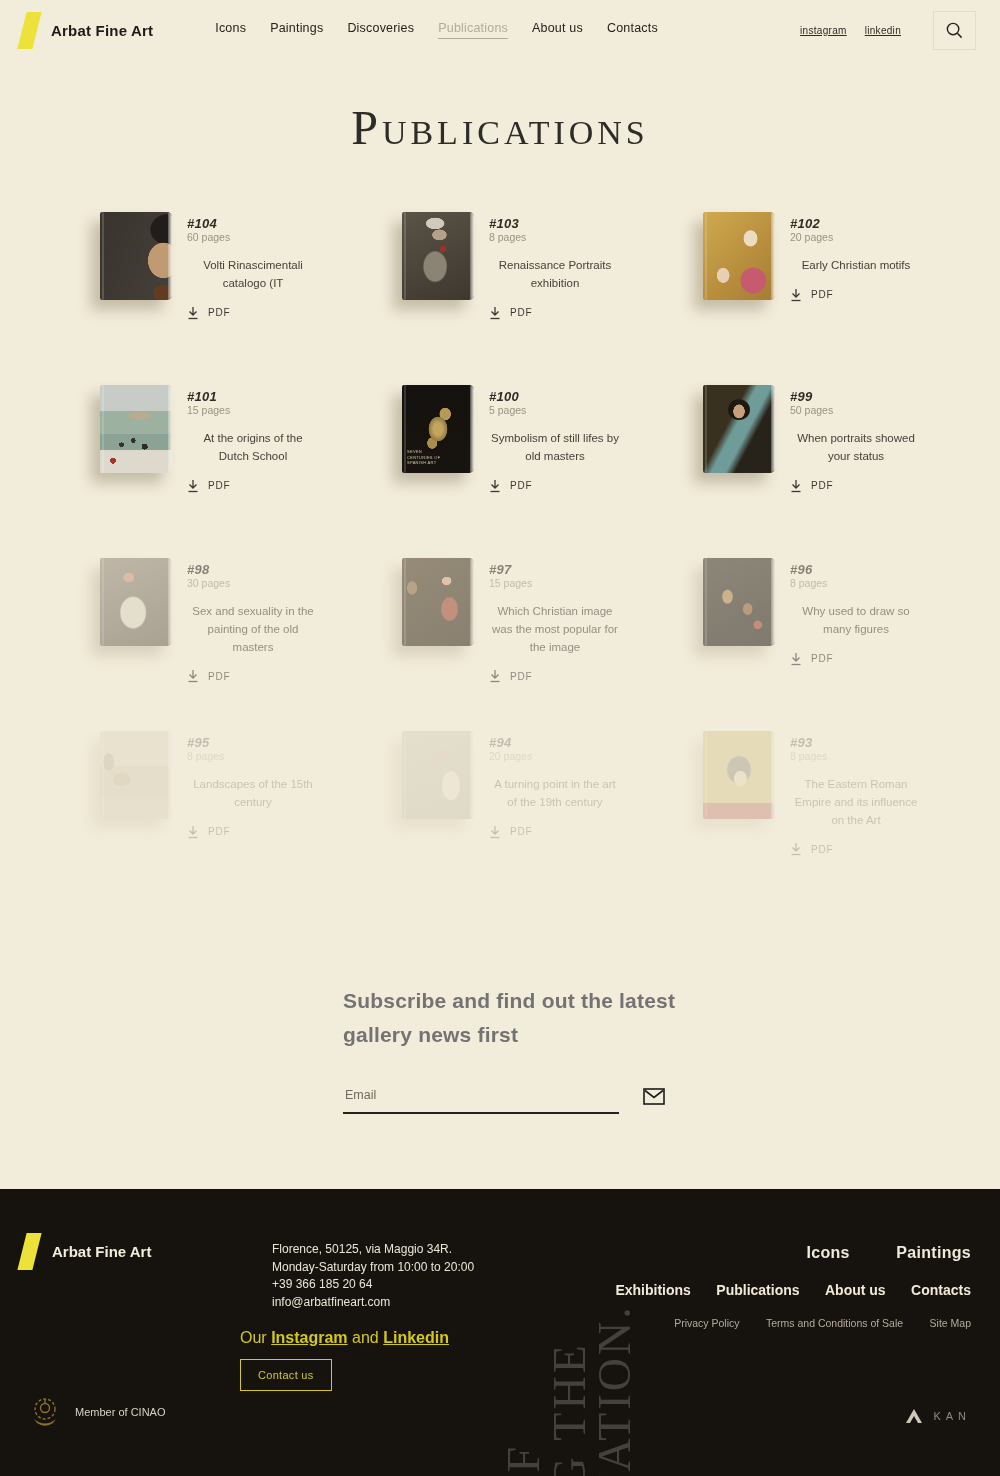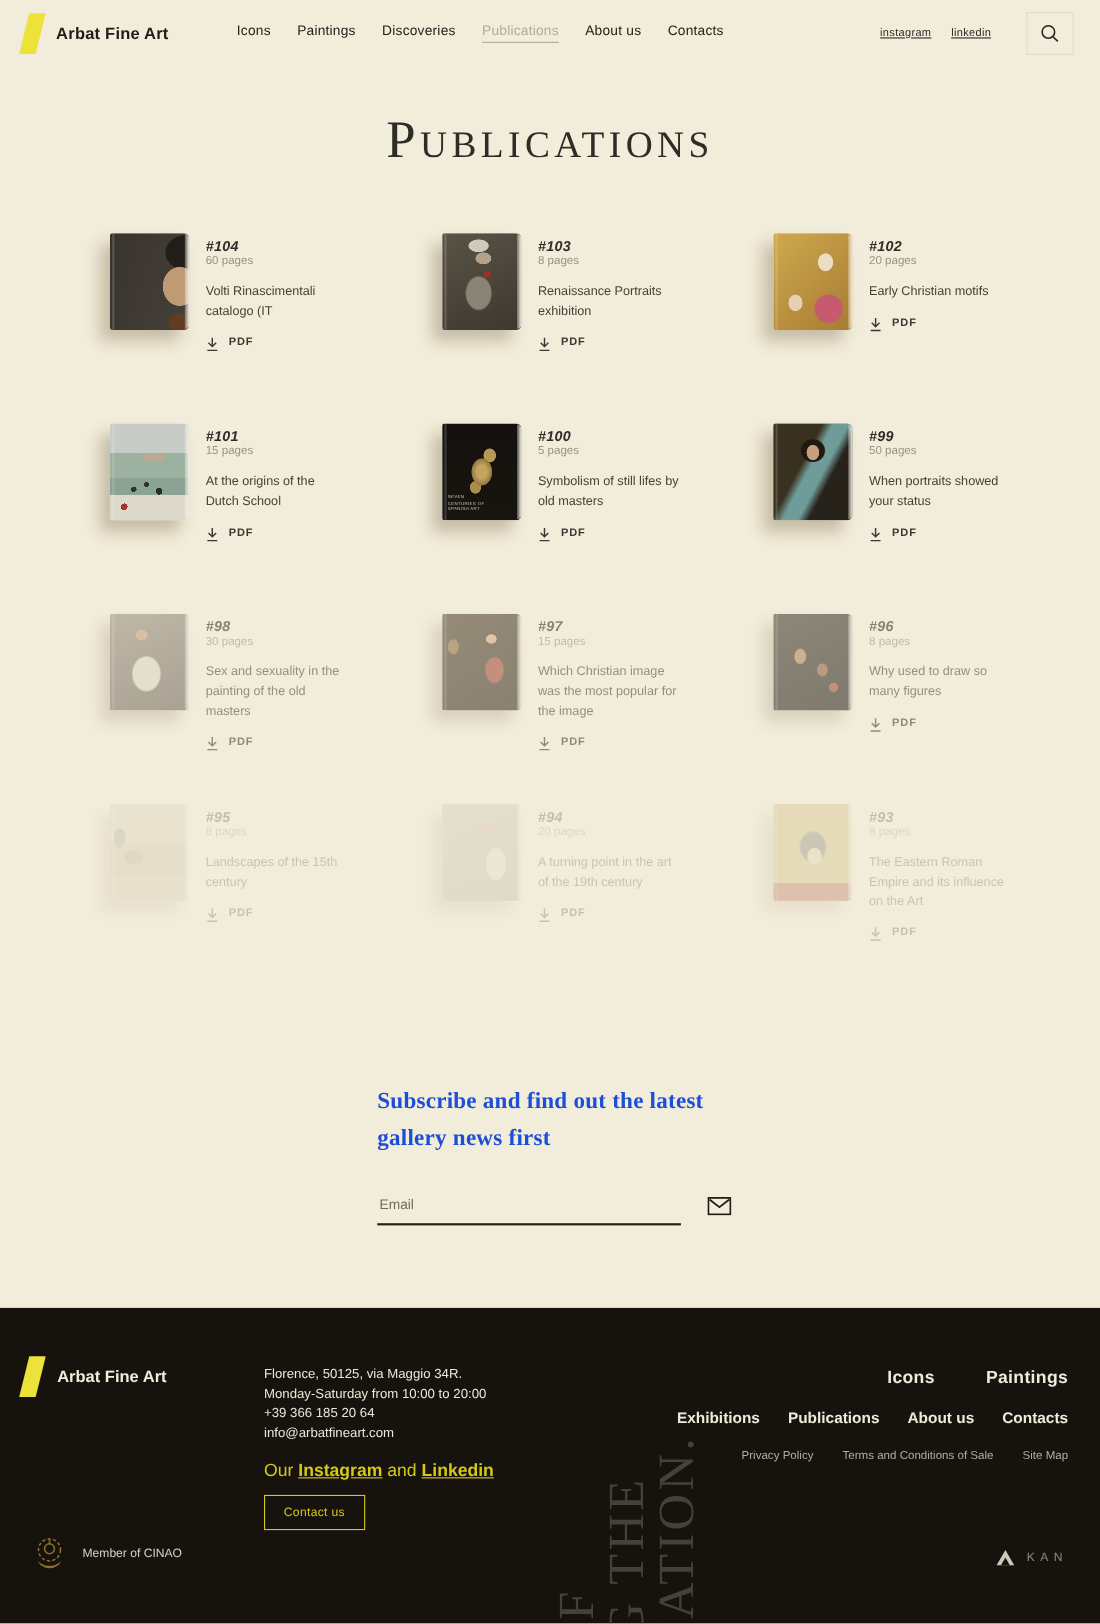--- a/index.html
+++ b/index.html
@@ -66,23 +66,23 @@
     border-radius:0 4px 4px 0;
   }
   .cover-text {
     position:absolute; left:5px; bottom:7px; width:40px;
     font-size:4px; line-height:1.4; letter-spacing:.3px;
     color:#cfc4a5; text-transform:uppercase;
   }
   .pub-info { width:132px; padding-top:4px; }
   .pub-number { font-size:13px; font-weight:700; color:#2e2c27; letter-spacing:.3px;font-style:italic; }
   .pub-pages { font-size:10.5px; color:#99937f; margin-top:0; }
-  .pub-title { font-size:11.5px; color:#454239; line-height:1.55; margin-top:14px; }
-  .pdf-link { display:inline-flex; gap:9px; margin-top:13px;
-    font-size:10px; color:#3a3832; letter-spacing:.8px; font-weight:700; }
+  .pub-title { font-size:11.5px; color:#454239; line-height:1.55; margin-top:14px;text-align:center; }
+  .pdf-link { display:inline-flex; align-items:center; gap:9px; margin-top:13px;
+    font-size:10px; color:#3a3832; letter-spacing:.8px; font-weight:400; }
 
   
   .cover-104 { background:
     radial-gradient(ellipse 26px 30px at 88% 55%, #c09a72 0 58%, transparent 60%),
     radial-gradient(ellipse 20px 14px at 90% 92%, #5f3c22 0 58%, transparent 60%),
     radial-gradient(ellipse 30px 26px at 95% 20%, #211d18 0 58%, transparent 62%),
     linear-gradient(110deg, #38342d, #45403a); }
   .cover-103 { background:
     radial-gradient(ellipse 12px 9px at 52% 26%, #b5a189 0 58%, transparent 62%),
     radial-gradient(ellipse 16px 10px at 46% 13%, #d0cabe 0 55%, transparent 60%),
@@ -133,21 +133,21 @@
     radial-gradient(ellipse 7px 6px at 60% 24%, #c9a581 0 58%, transparent 62%),
     radial-gradient(ellipse 16px 26px at 68% 62%, #ded7c7 0 52%, transparent 60%),
     linear-gradient(160deg, #bcb5a5, #a7a08f); }
   .cover-93 { background:
     radial-gradient(ellipse 11px 13px at 52% 54%, #d9c499 0 55%, transparent 62%),
     radial-gradient(ellipse 20px 23px at 50% 44%, #565642 0 55%, transparent 64%),
     linear-gradient(180deg, #c3a955 0 82%, #a03a2c 82%); }
 
   
   .subscribe { position:absolute; top:984px; left:343px; width:340px; }
-  .subscribe-heading { font-size:21px; font-weight:600; color:#1d4ed8; line-height:1.6; letter-spacing:.2px;font-family:Liberation Serif, serif; }
+  .subscribe-heading { font-size:21px; font-weight:600; color:#737373; line-height:1.6; letter-spacing:.2px; }
   .email-row { display:flex; align-items:center; margin-top:37px; }
   .email-input {
     width:276px; background:transparent; border:none; outline:none;
     border-bottom:2px solid #23221e; padding:0 0 10px 2px;
     font-size:12.5px; color:#2b2a26; font-family:"Liberation Sans", sans-serif;
   }
   .email-input::placeholder { color:#6f6a5e; }
   .email-submit { background:none; border:none; cursor:pointer; margin-left:24px; padding:0 0 6px 0; }
 
   
@@ -156,21 +156,21 @@
     background:#16130f; overflow:hidden; color:#ece6d6;
   }
   .f-brand { position:absolute; left:22px; top:44px; display:flex; align-items:center; gap:15px; }
   .f-brand .logo-slash { background:#ece23a; }
   .f-brand-text { font-size:15px; font-weight:700; color:#f3eddc; }
   .f-copyright { position:absolute; left:27px; top:104px; width:118px;
     font-size:10px; line-height:1.6; color:#55504a; }
   .f-member { position:absolute; left:28px; top:205px; display:flex; align-items:center; gap:13px; }
   .f-member-text { font-size:11px; color:#d9d3c5; }
   .f-address { position:absolute; left:240px; top:52px; font-size:12px; line-height:17.5px; color:#ece6d6; }
-  .f-address div { margin-bottom:0; }
+  .f-address div { margin-bottom:0;margin-left:32px; }
   .f-social { position:absolute; left:240px; top:140px; font-size:16px; color:#d3c916; }
   .f-social a { text-decoration:underline; font-weight:600; }
   .f-contact-btn {
     position:absolute; left:240px; top:170px;
     background:transparent; border:1px solid #d3c916; color:#d3c916;
     font-size:11px; letter-spacing:.3px; padding:9px 17px; cursor:pointer;
     font-family:"Liberation Sans", sans-serif;
   }
   .tagline-col {
     position:absolute; font-family:"Liberation Serif", serif;

